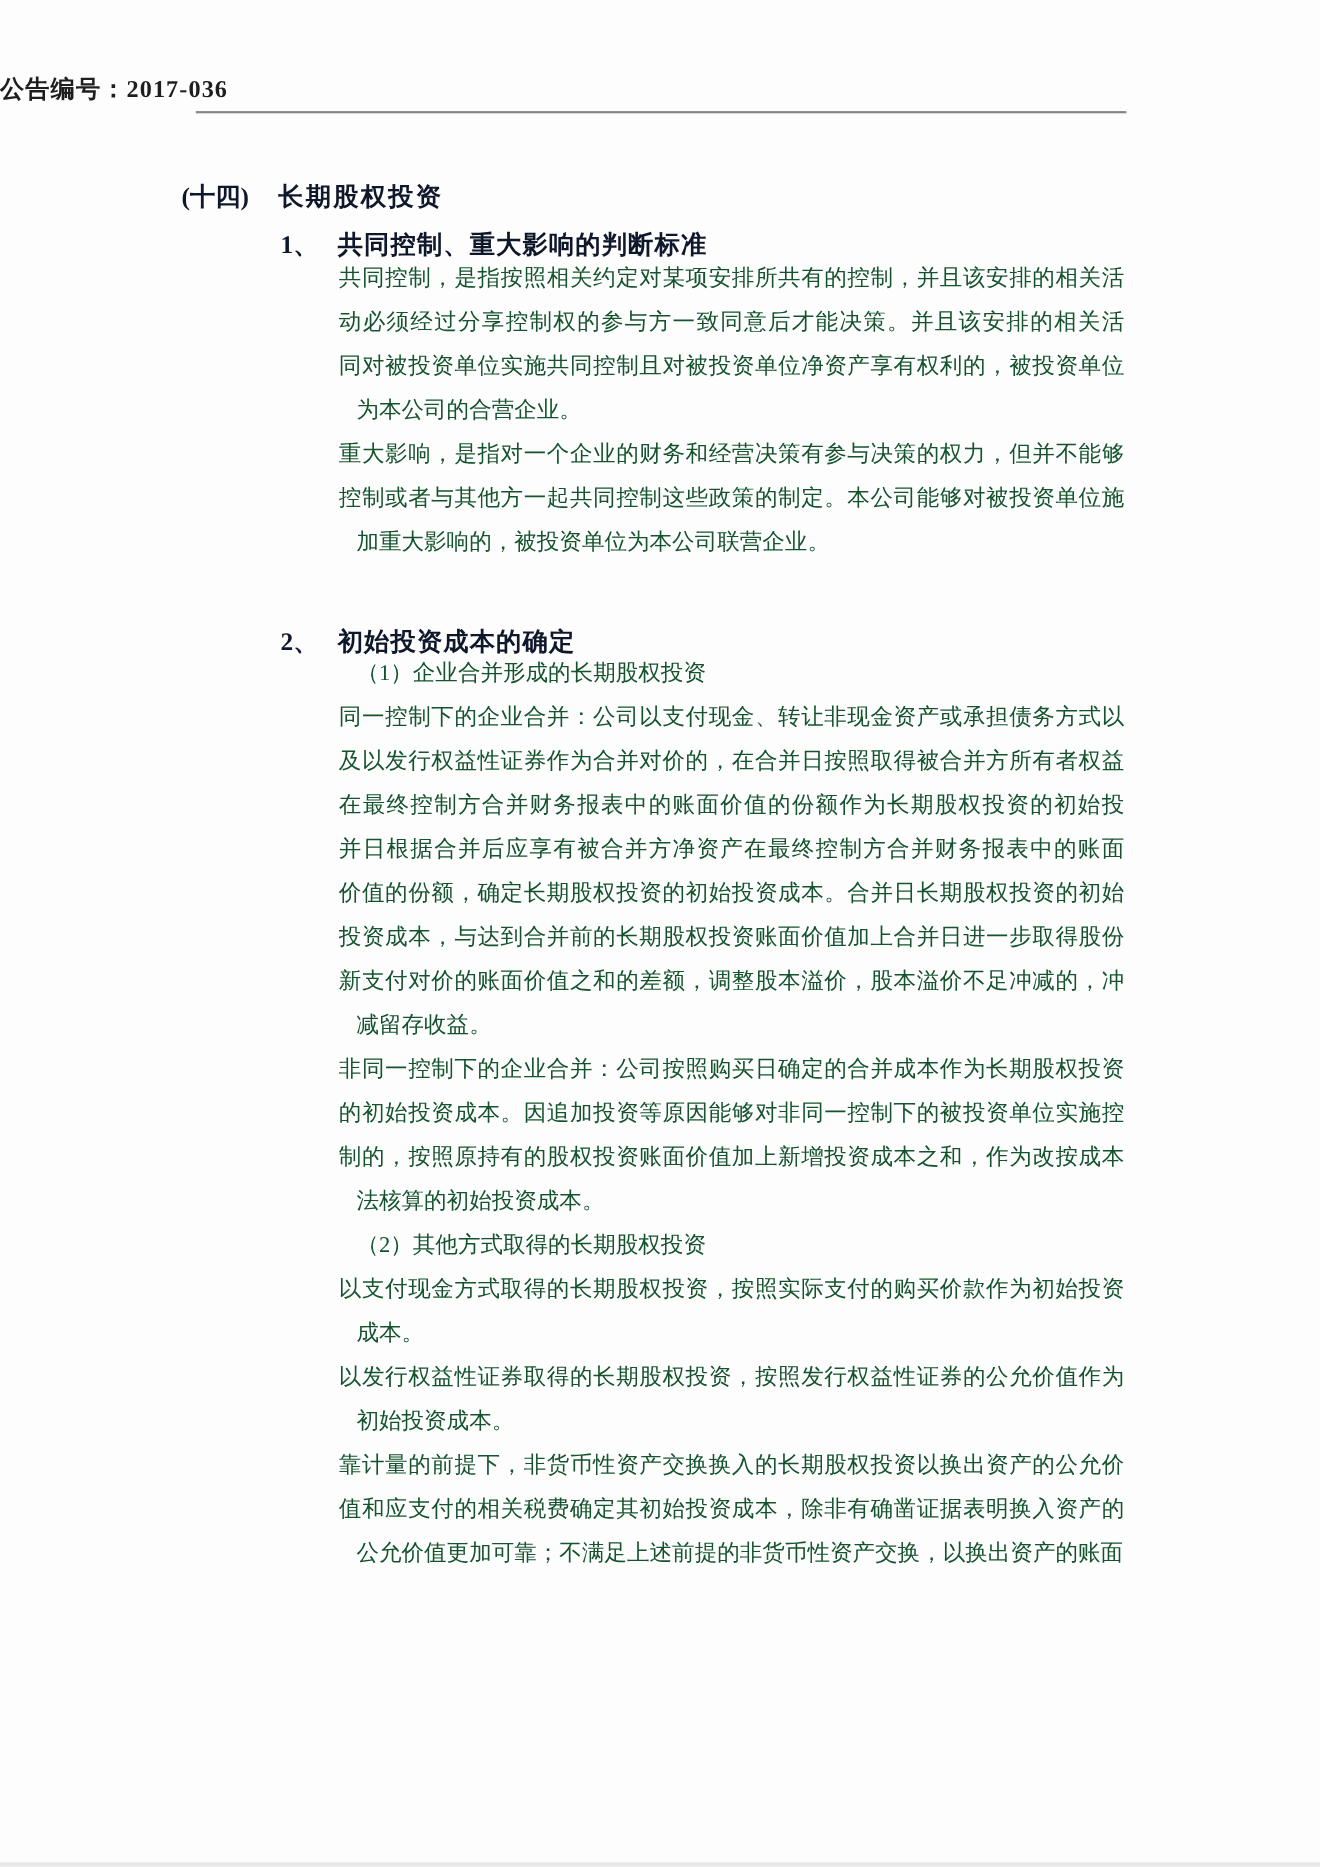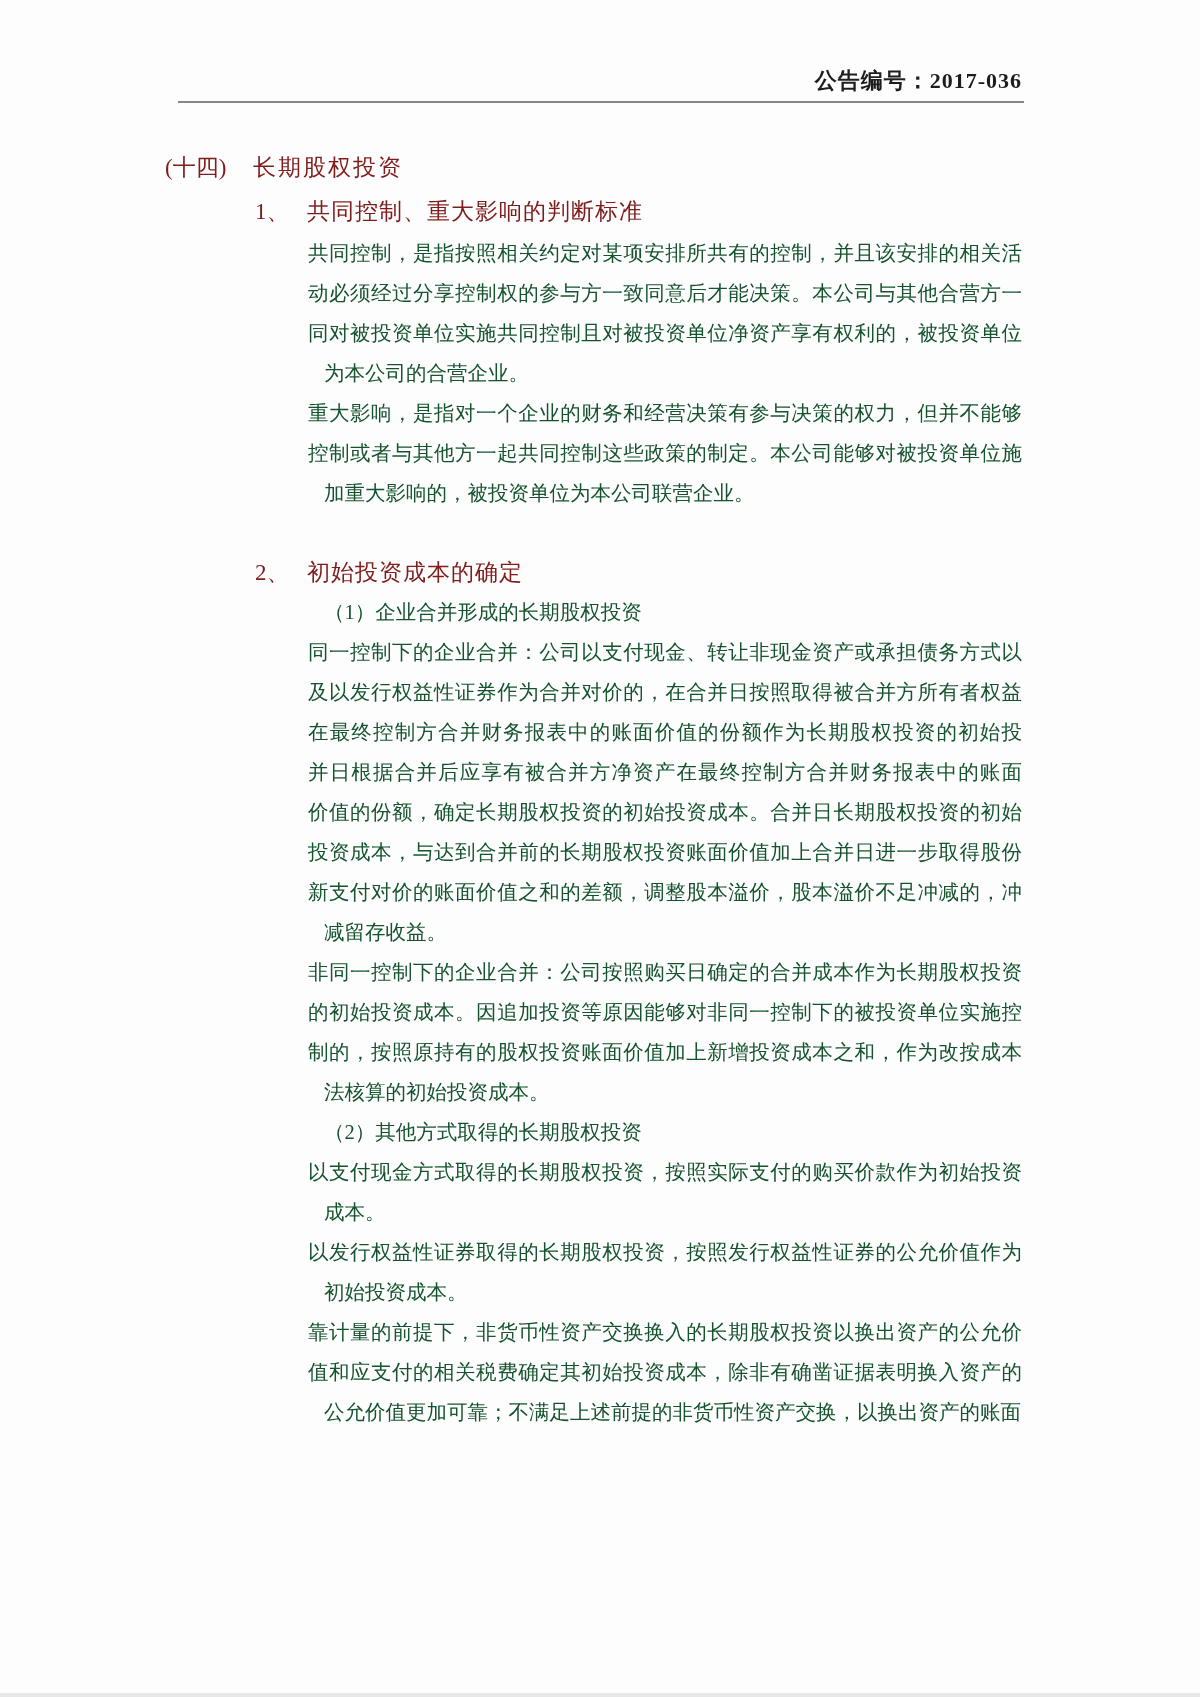--- a/index.html
+++ b/index.html
@@ -13,37 +13,36 @@
     width:1200px;height:1697px;
     background:#fdfdfd;
     overflow:hidden;
     color:#212121;
   }
   
   .doc-number{
     position:absolute;
     top:66px;left:0;
     width:1022px;
-    text-align:right;
     font-size:22px;
     font-weight:700;
     letter-spacing:1px;
     color:#1e1e1e;
   }
   .header-rule{
     position:absolute;
     top:101px;left:178px;
     width:846px;height:2px;
     background:#868686;
   }
   
   .hrow{position:absolute;left:0;width:1100px;height:30px;}
   .hnum,.htitle{
-    position:absolute;top:0;
-    font-size:23px;font-weight:400;color:#7f1d1d;
+    position:absolute;top:11px;
+    font-size:23px;font-weight:700;color:#0f172a;
     white-space:nowrap;
   }
   .h14 .hnum{left:165px;}
   .h14 .htitle{left:253px;letter-spacing:2px;text-align:center;}
   .hsub .hnum{left:255px;}
   .hsub .htitle{left:307px;letter-spacing:1px;}
   
   .textcol{
     position:absolute;
     left:308px;
@@ -84,21 +83,21 @@
     <span class="htitle">长期股权投资</span>
   </div>
 
   <div class="hrow hsub" style="top:196px;">
     <span class="hnum">1、</span>
     <span class="htitle">共同控制、重大影响的判断标准</span>
   </div>
 
   <div class="textcol col1">
     <div class="line">共同控制，是指按照相关约定对某项安排所共有的控制，并且该安排的相关活</div>
-    <div class="line">动必须经过分享控制权的参与方一致同意后才能决策。本公司与其他合营方一</div>
+    <div class="line">动必须经过分享控制权的参与方一致同意后才能决策。并且该安排的相关活</div>
     <div class="line">同对被投资单位实施共同控制且对被投资单位净资产享有权利的，被投资单位</div>
     <div class="line end">为本公司的合营企业。</div>
     <div class="line">重大影响，是指对一个企业的财务和经营决策有参与决策的权力，但并不能够</div>
     <div class="line">控制或者与其他方一起共同控制这些政策的制定。本公司能够对被投资单位施</div>
     <div class="line end">加重大影响的，被投资单位为本公司联营企业。</div>
   </div>
 
   <div class="hrow hsub" style="top:557px;">
     <span class="hnum">2、</span>
     <span class="htitle">初始投资成本的确定</span>

